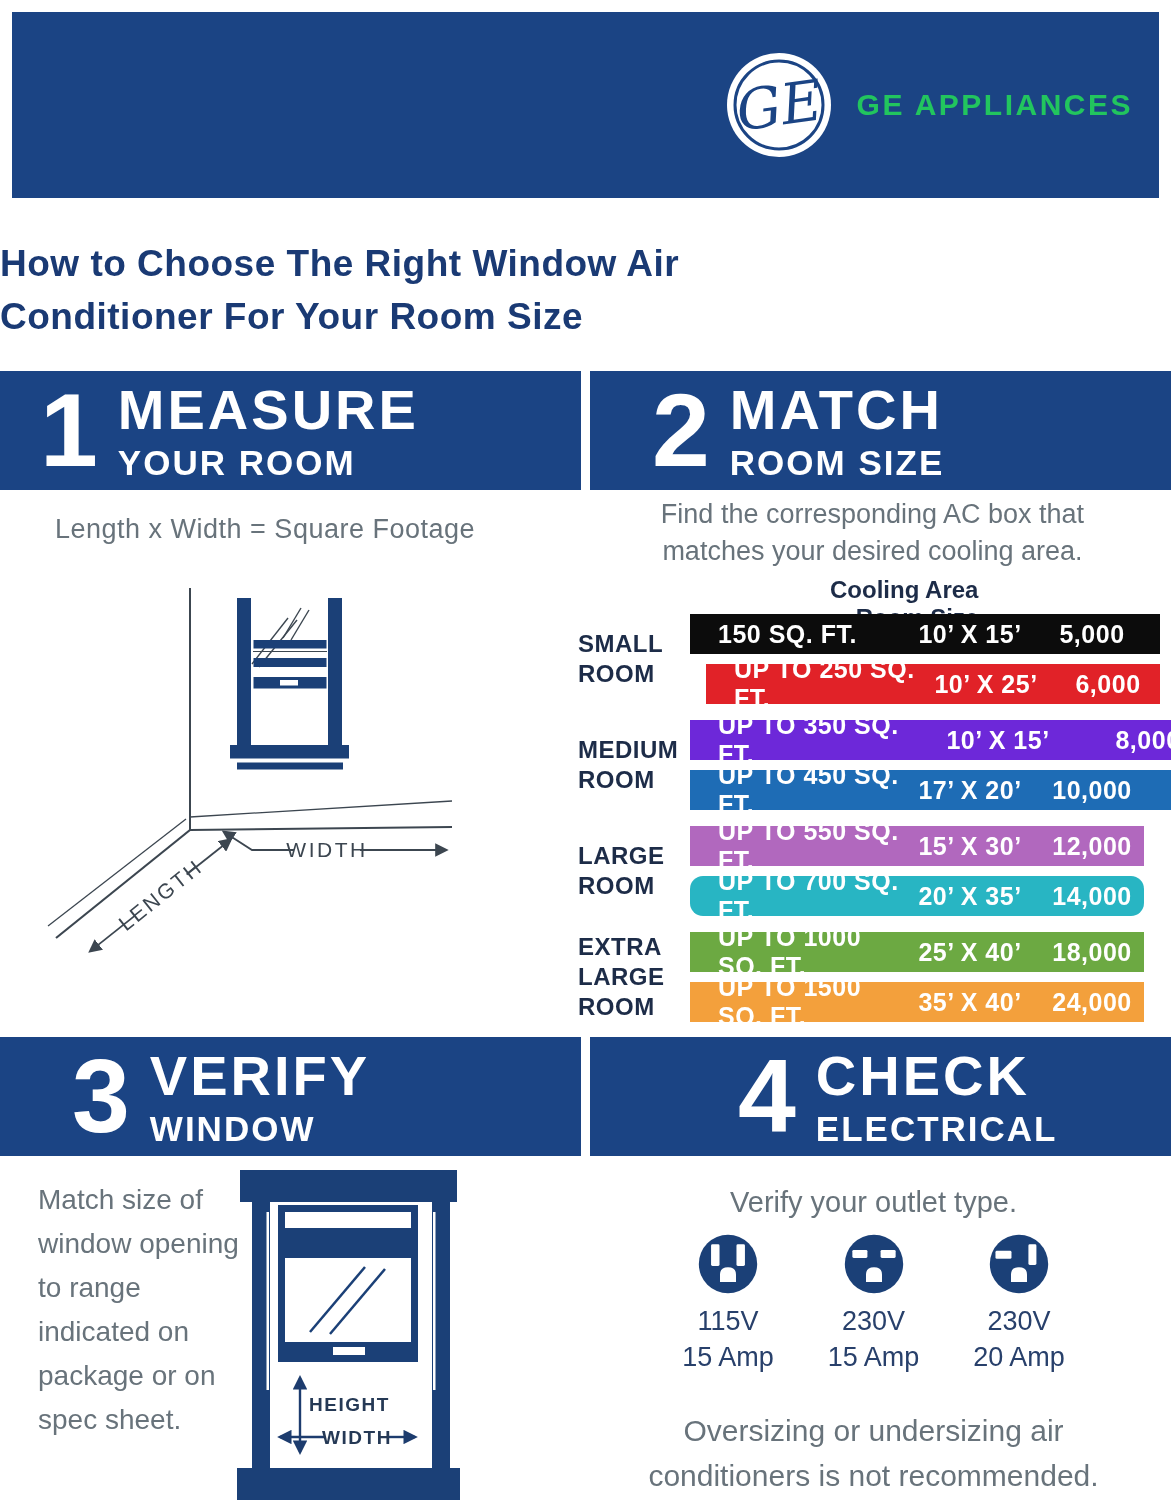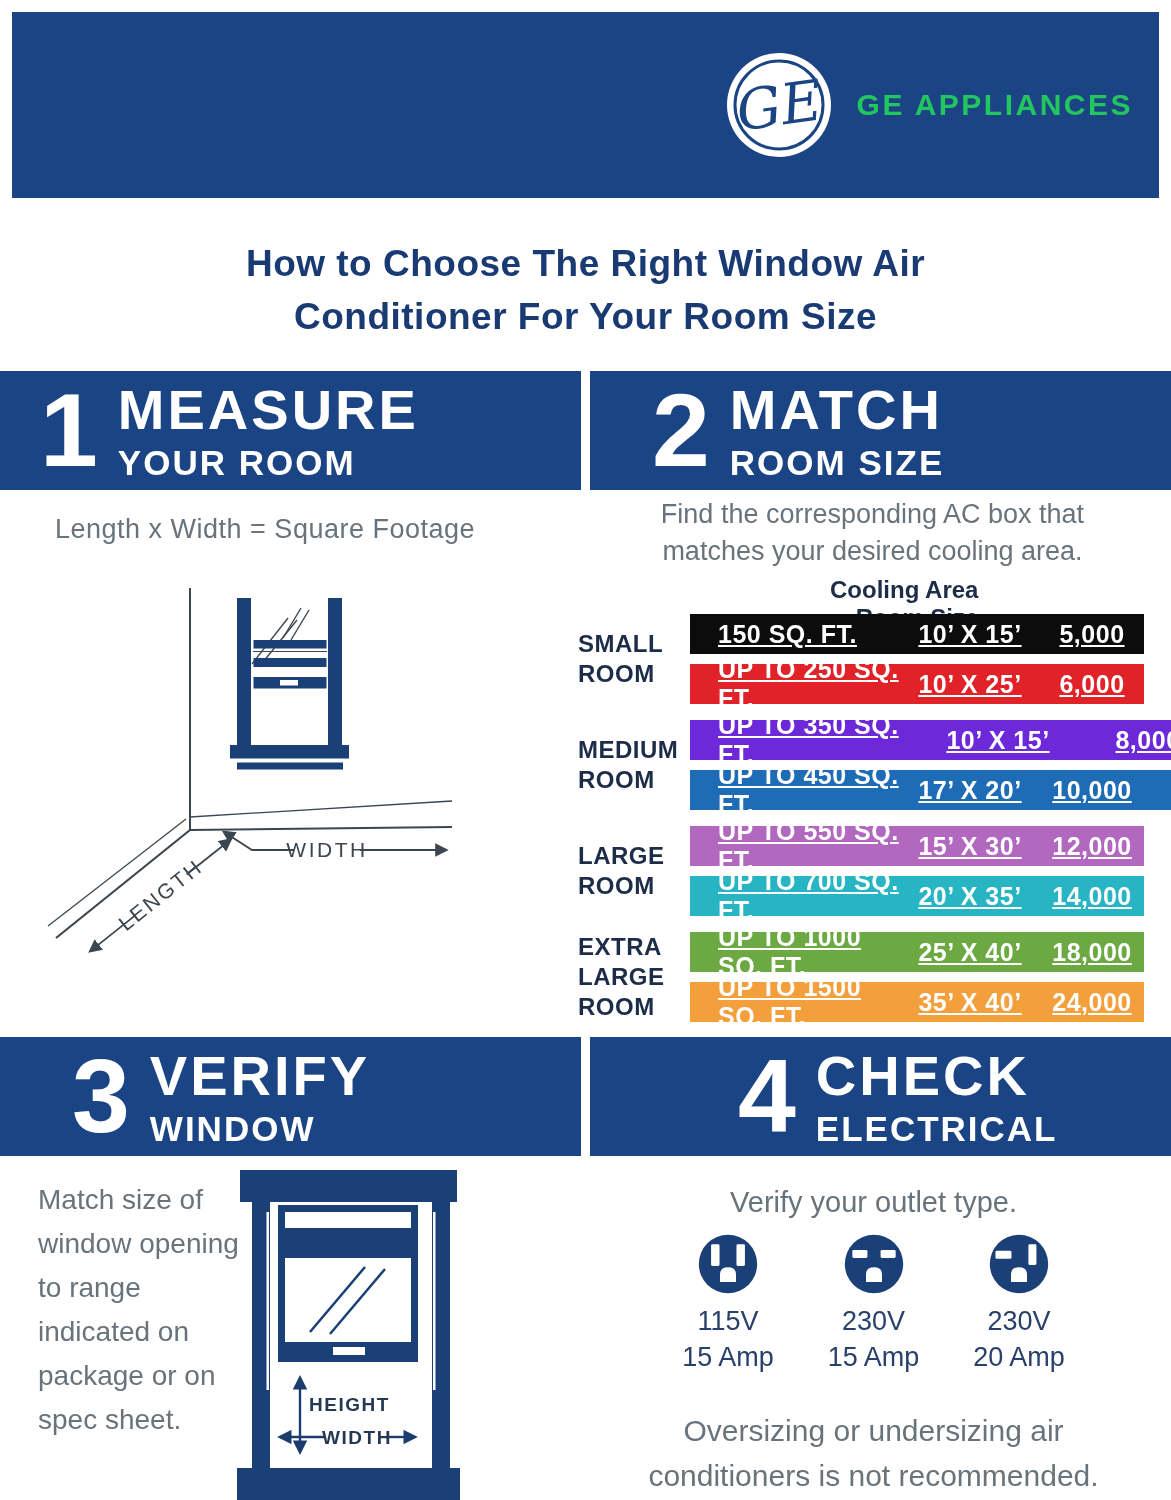--- a/index.html
+++ b/index.html
@@ -9,21 +9,21 @@
   
   .banner { position: absolute; left: 12px; top: 12px; width: 1147px; height: 186px;
             background: #1b4484; display: flex; align-items: center; padding-left: 46px; }
   .banner-title { color: #ffffff; font-weight: bold; font-size: 55px; line-height: 1.2;
                   letter-spacing: 2px; white-space: pre-line; width: 660px; }
   .logo-wrap { position: absolute; right: 26px; top: 0; height: 100%;
                display: flex; align-items: center; gap: 24px; }
   .brand { color: #22c55e; font-weight: bold; font-size: 30px; letter-spacing: 2.5px; }
 
   
-  .intro { position: absolute; left: 0; top: 238px; width: 1171px; text-align: center;
+  .intro { position: absolute; left: 0; top: 238px; width: 1171px; text-align: left;
            color: #1a3a74; font-weight: bold; font-size: 37px; line-height: 1.42;
            white-space: pre-line; letter-spacing: 0.5px; }
 
   
   .stepbars { position: absolute; left: 0; width: 1171px; height: 119px;
               display: grid; grid-template-columns: 1fr 1fr; gap: 9px; }
   .stepbars.r1 { top: 371px; } .stepbars.r2 { top: 1037px; }
   .stepbar { background: #1b4484; color: #fff; display: flex; align-items: center; }
   .stepbar .num { font-size: 104px; font-weight: bold; line-height: 0.85; margin-right: 20px; }
   .stepbar .t1 { font-size: 56px; font-weight: bold; letter-spacing: 3px; line-height: 1; }
@@ -45,21 +45,21 @@
            color: #1d2c48; font-weight: bold; font-size: 24px; flex-direction: column; }
   .c1 { width: 210px; padding-left: 28px; } .thead .c1 { padding-left: 18px; }
   .c2 { width: 140px; text-align: center; } .c3 { width: 104px; text-align: center; }
   .groups { display: flex; flex-direction: column; gap: 16px; margin-top: 8px; }
   .group { display: flex; }
   .glabel { width: 112px; flex-shrink: 0; display: flex; align-items: center;
             font-size: 24px; font-weight: bold; color: #1d2c48; line-height: 1.25;
             letter-spacing: 0.5px; white-space: pre; }
   .rows { display: flex; flex-direction: column; gap: 10px; flex: 1; }
   .row { height: 40px; display: flex; align-items: center; color: #ffffff;
-         font-weight: bold; font-size: 25px; letter-spacing: 0.5px; text-decoration: underline; }
+         font-weight: bold; font-size: 25px; letter-spacing: 0.5px; }
 
   
   .verify-text { position: absolute; left: 38px; top: 1178px; font-size: 28px;
                  line-height: 1.57; white-space: pre-line; }
   .window-svg { position: absolute; left: 237px; top: 1170px; }
 
   
   .elec-intro { position: absolute; left: 586px; top: 1186px; width: 575px;
                 text-align: center; font-size: 29px; }
   .outlets { position: absolute; left: 586px; top: 1232px; width: 575px;
@@ -166,21 +166,21 @@
     <div class="groups">
       <div class="group">
         <div class="glabel">SMALL
 ROOM</div>
         <div class="rows">
           <div class="row" style="background: rgb(12, 12, 12);">
             <div class="c1">150 SQ. FT.</div>
             <div class="c2">10’ X 15’</div>
             <div class="c3">5,000</div>
           </div>
-          <div class="row" style="background: rgb(225, 34, 40);">
+          <div class="row" style="background: rgb(225, 34, 40); margin-left: 16px;">
             <div class="c1">UP TO 250 SQ. FT.</div>
             <div class="c2">10’ X 25’</div>
             <div class="c3">6,000</div>
           </div>
         </div>
       </div>
       <div class="group">
         <div class="glabel">MEDIUM
 ROOM</div>
         <div class="rows">
@@ -198,21 +198,21 @@
       </div>
       <div class="group">
         <div class="glabel">LARGE
 ROOM</div>
         <div class="rows">
           <div class="row" style="background: rgb(177, 104, 190);">
             <div class="c1">UP TO 550 SQ. FT.</div>
             <div class="c2">15’ X 30’</div>
             <div class="c3">12,000</div>
           </div>
-          <div class="row" style="background: rgb(40, 181, 195);">
+          <div class="row" style="background: rgb(40, 181, 195); border-radius: 13px;">
             <div class="c1">UP TO 700 SQ. FT.</div>
             <div class="c2">20’ X 35’</div>
             <div class="c3">14,000</div>
           </div>
         </div>
       </div>
       <div class="group">
         <div class="glabel">EXTRA
 LARGE
 ROOM</div>

